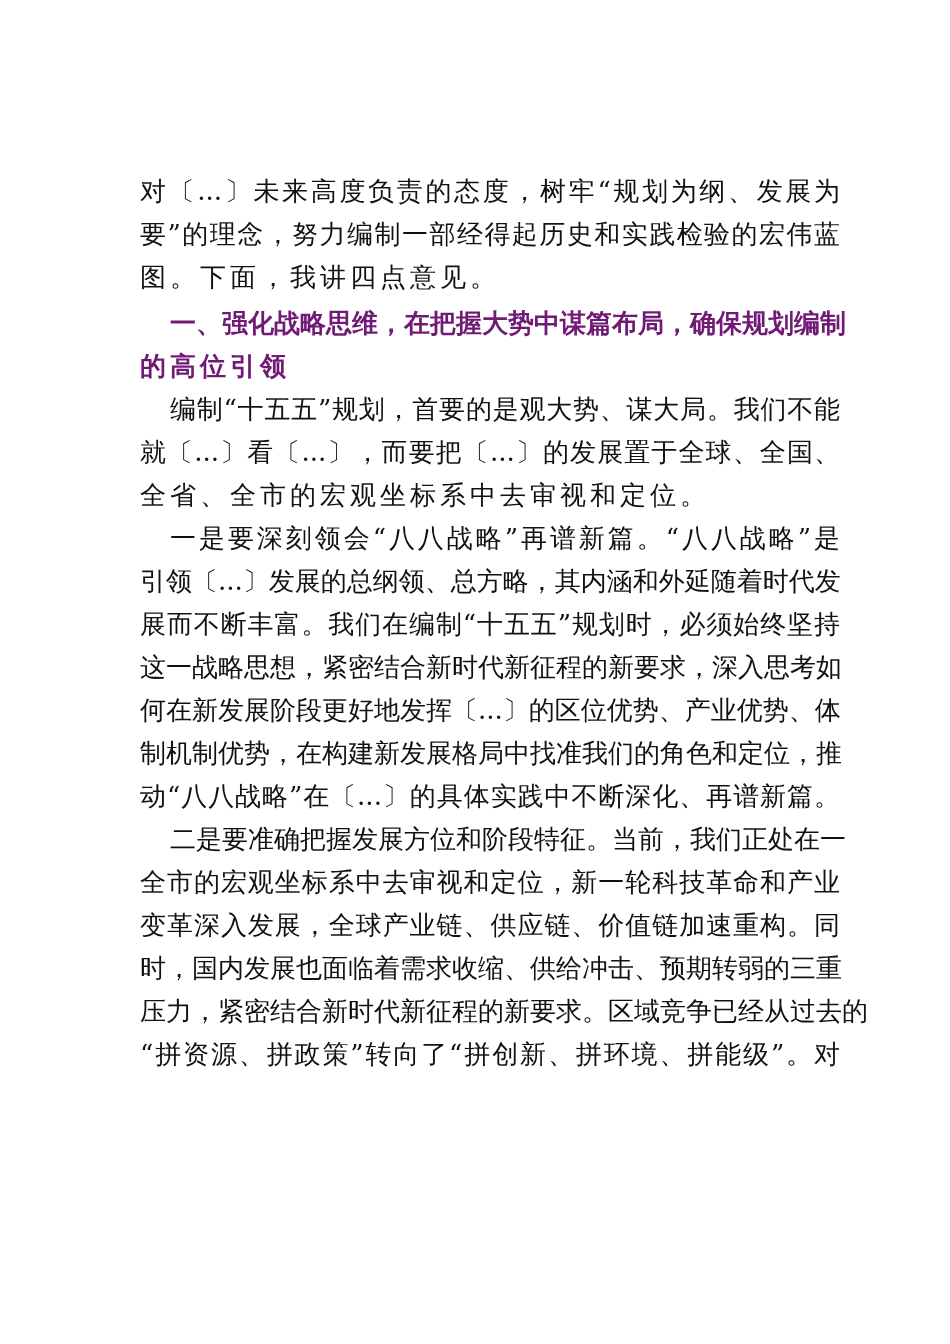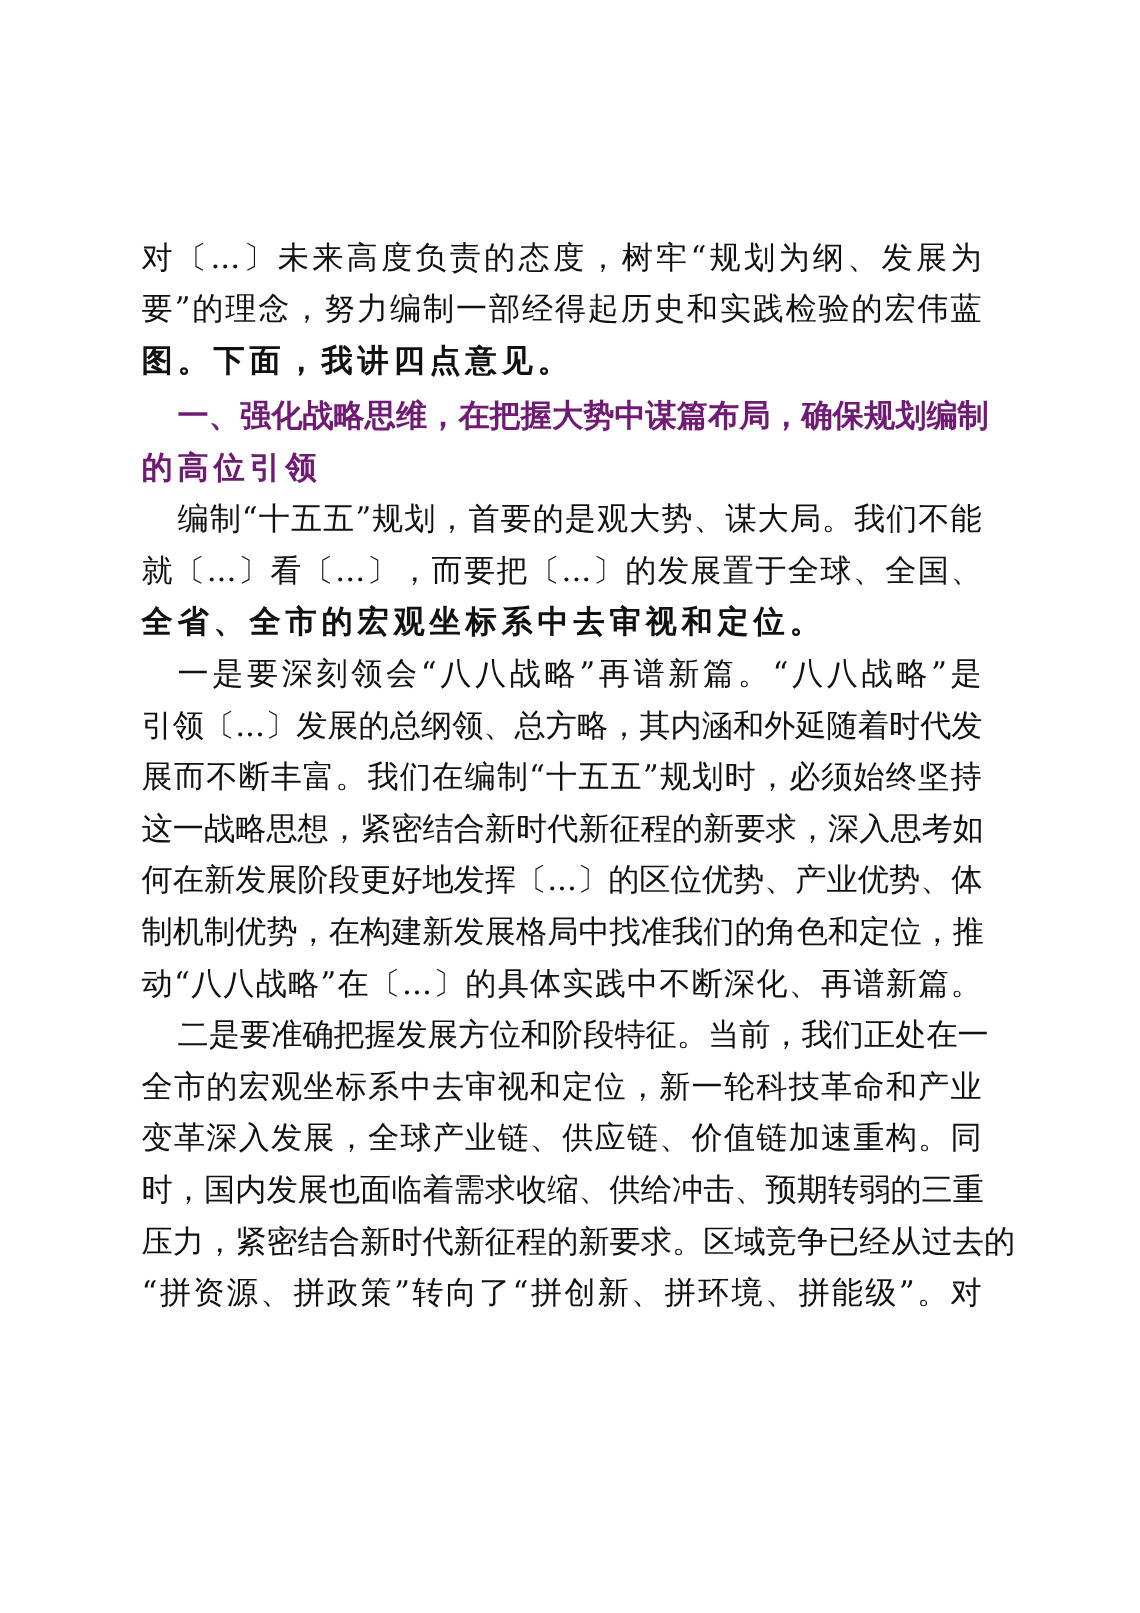--- a/index.html
+++ b/index.html
@@ -16,41 +16,39 @@
     .page {
       position: absolute;
       left: 0;
       top: 0;
       width: 950px;
       height: 1344px;
       background: #ffffff;
     }
     .text-block {
       position: absolute;
-      left: 118px;
+      left: 140px;
       top: 170px;
       width: 700px;
-      margin-top: 24px;
     }
     .line {
       height: 43px;
       line-height: 43px;
       font-size: 26px;
       color: #111111;
       font-family: "DejaVu Serif", "Liberation Serif", serif;
       white-space: nowrap;
       overflow: visible;
       text-align: justify;
       text-align-last: justify;
       width: 700px;
     }
     .line.last {
       text-align-last: left;
       letter-spacing: 4px;
-      font-weight: bold;
     }
     .line.indent {
       padding-left: 30px;
       width: 670px;
     }
     .line.heading {
       font-family: "DejaVu Sans", "Liberation Sans", sans-serif;
       font-weight: bold;
       color: #701a75;
       font-size: 26px;

